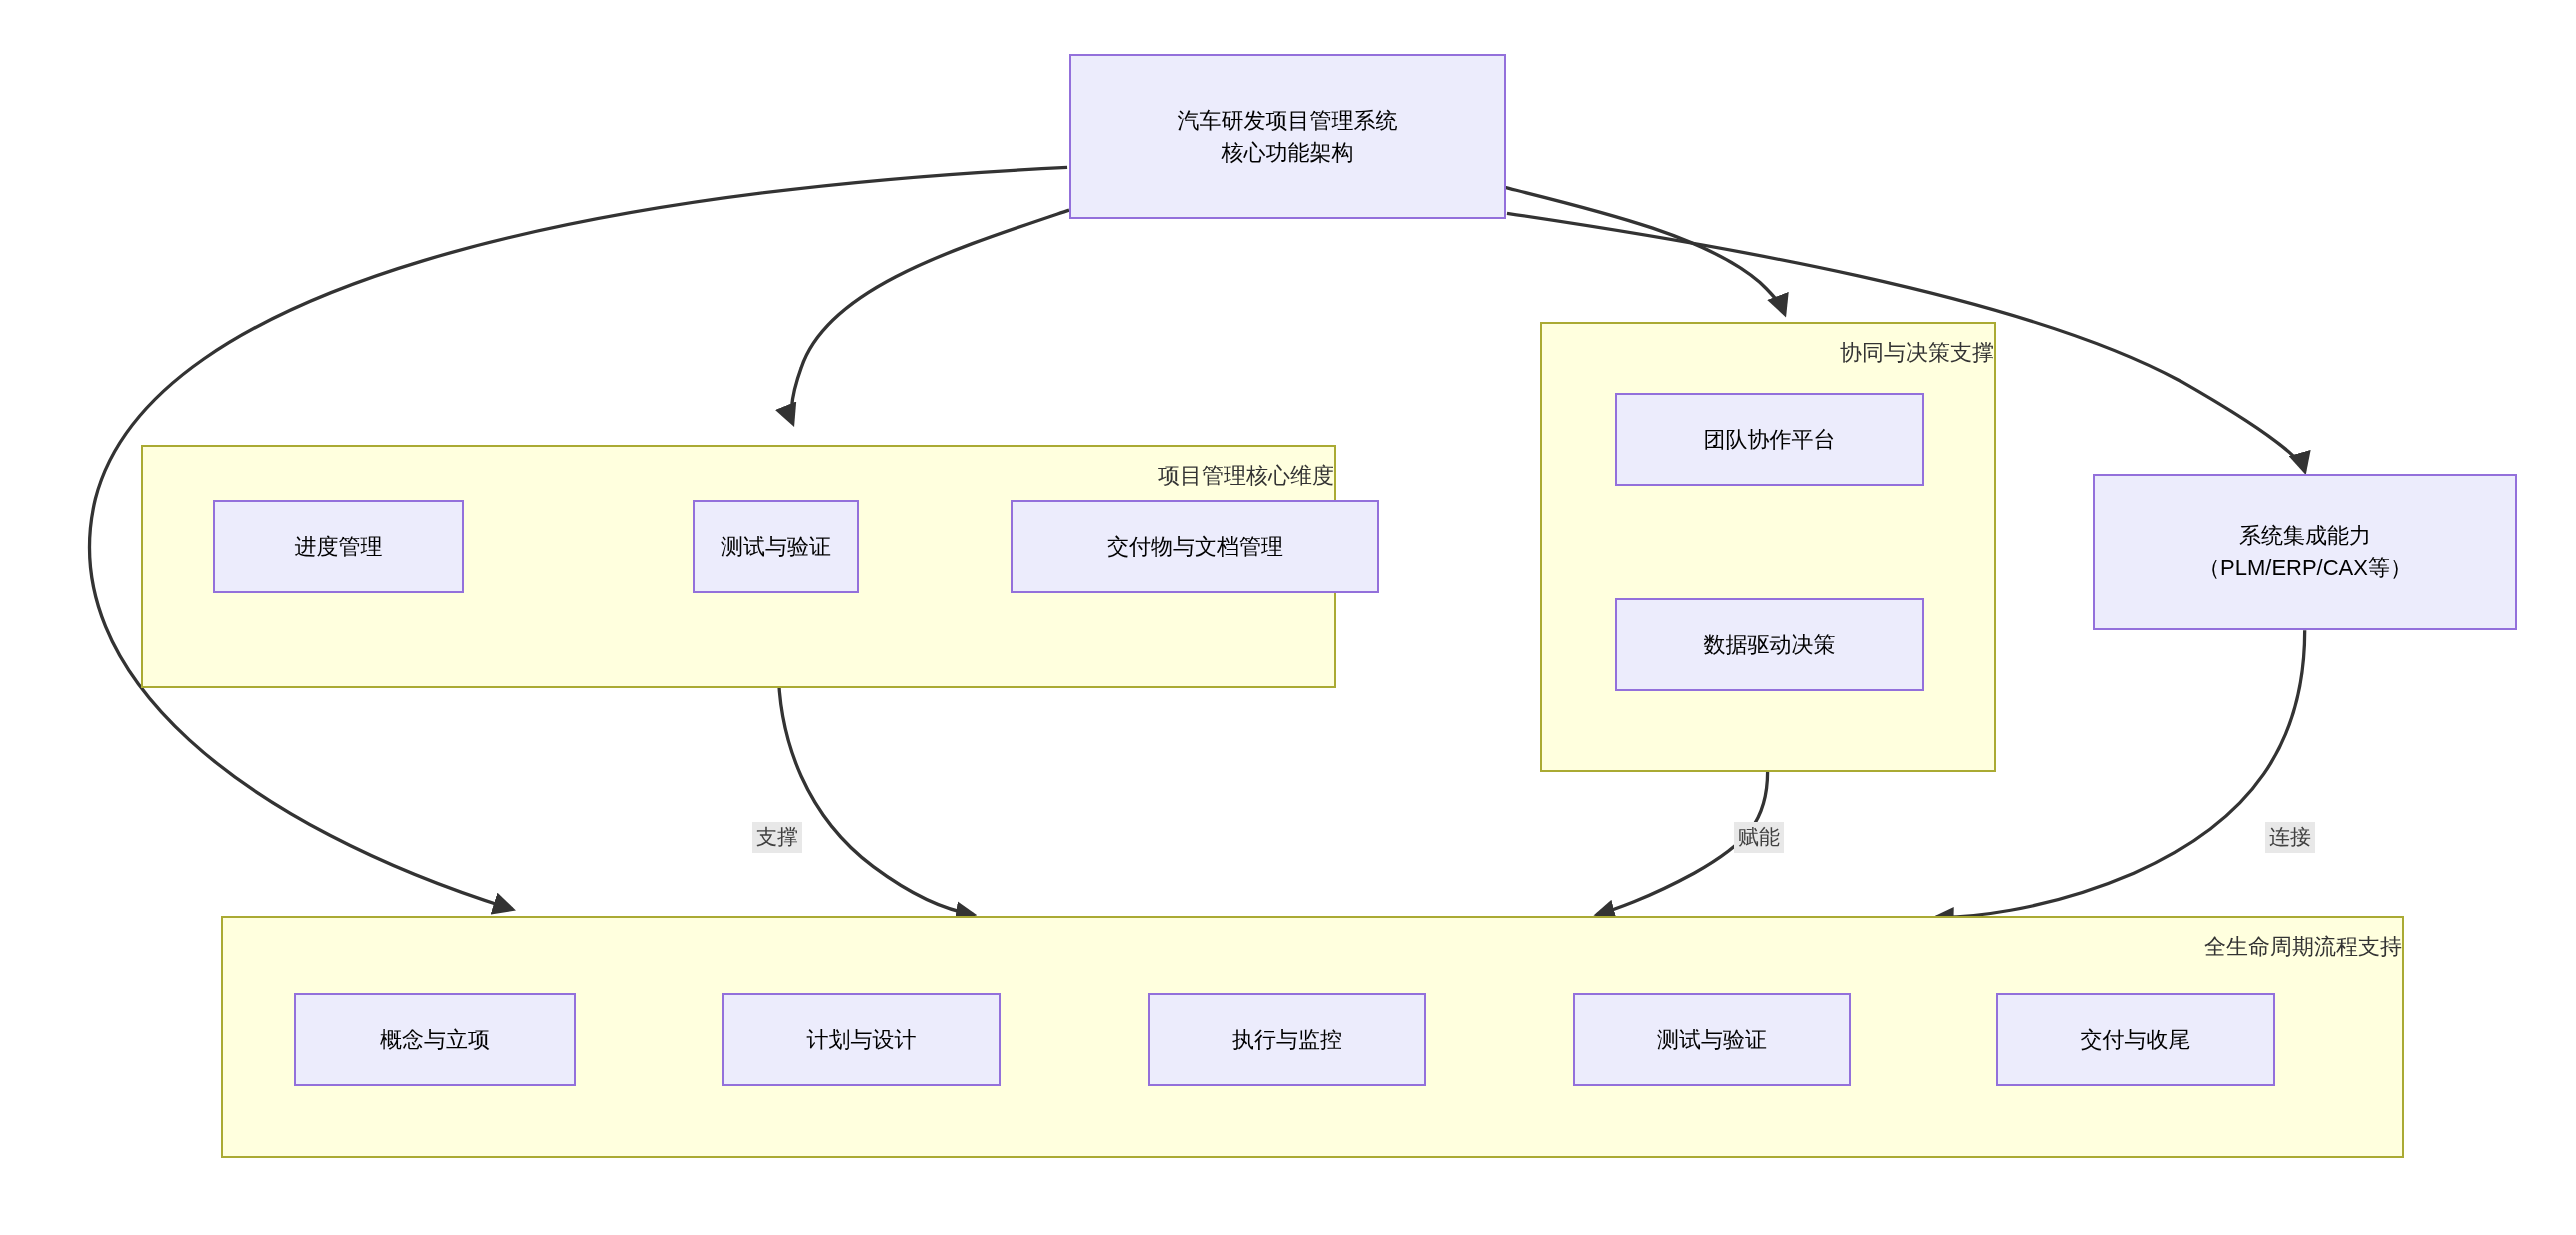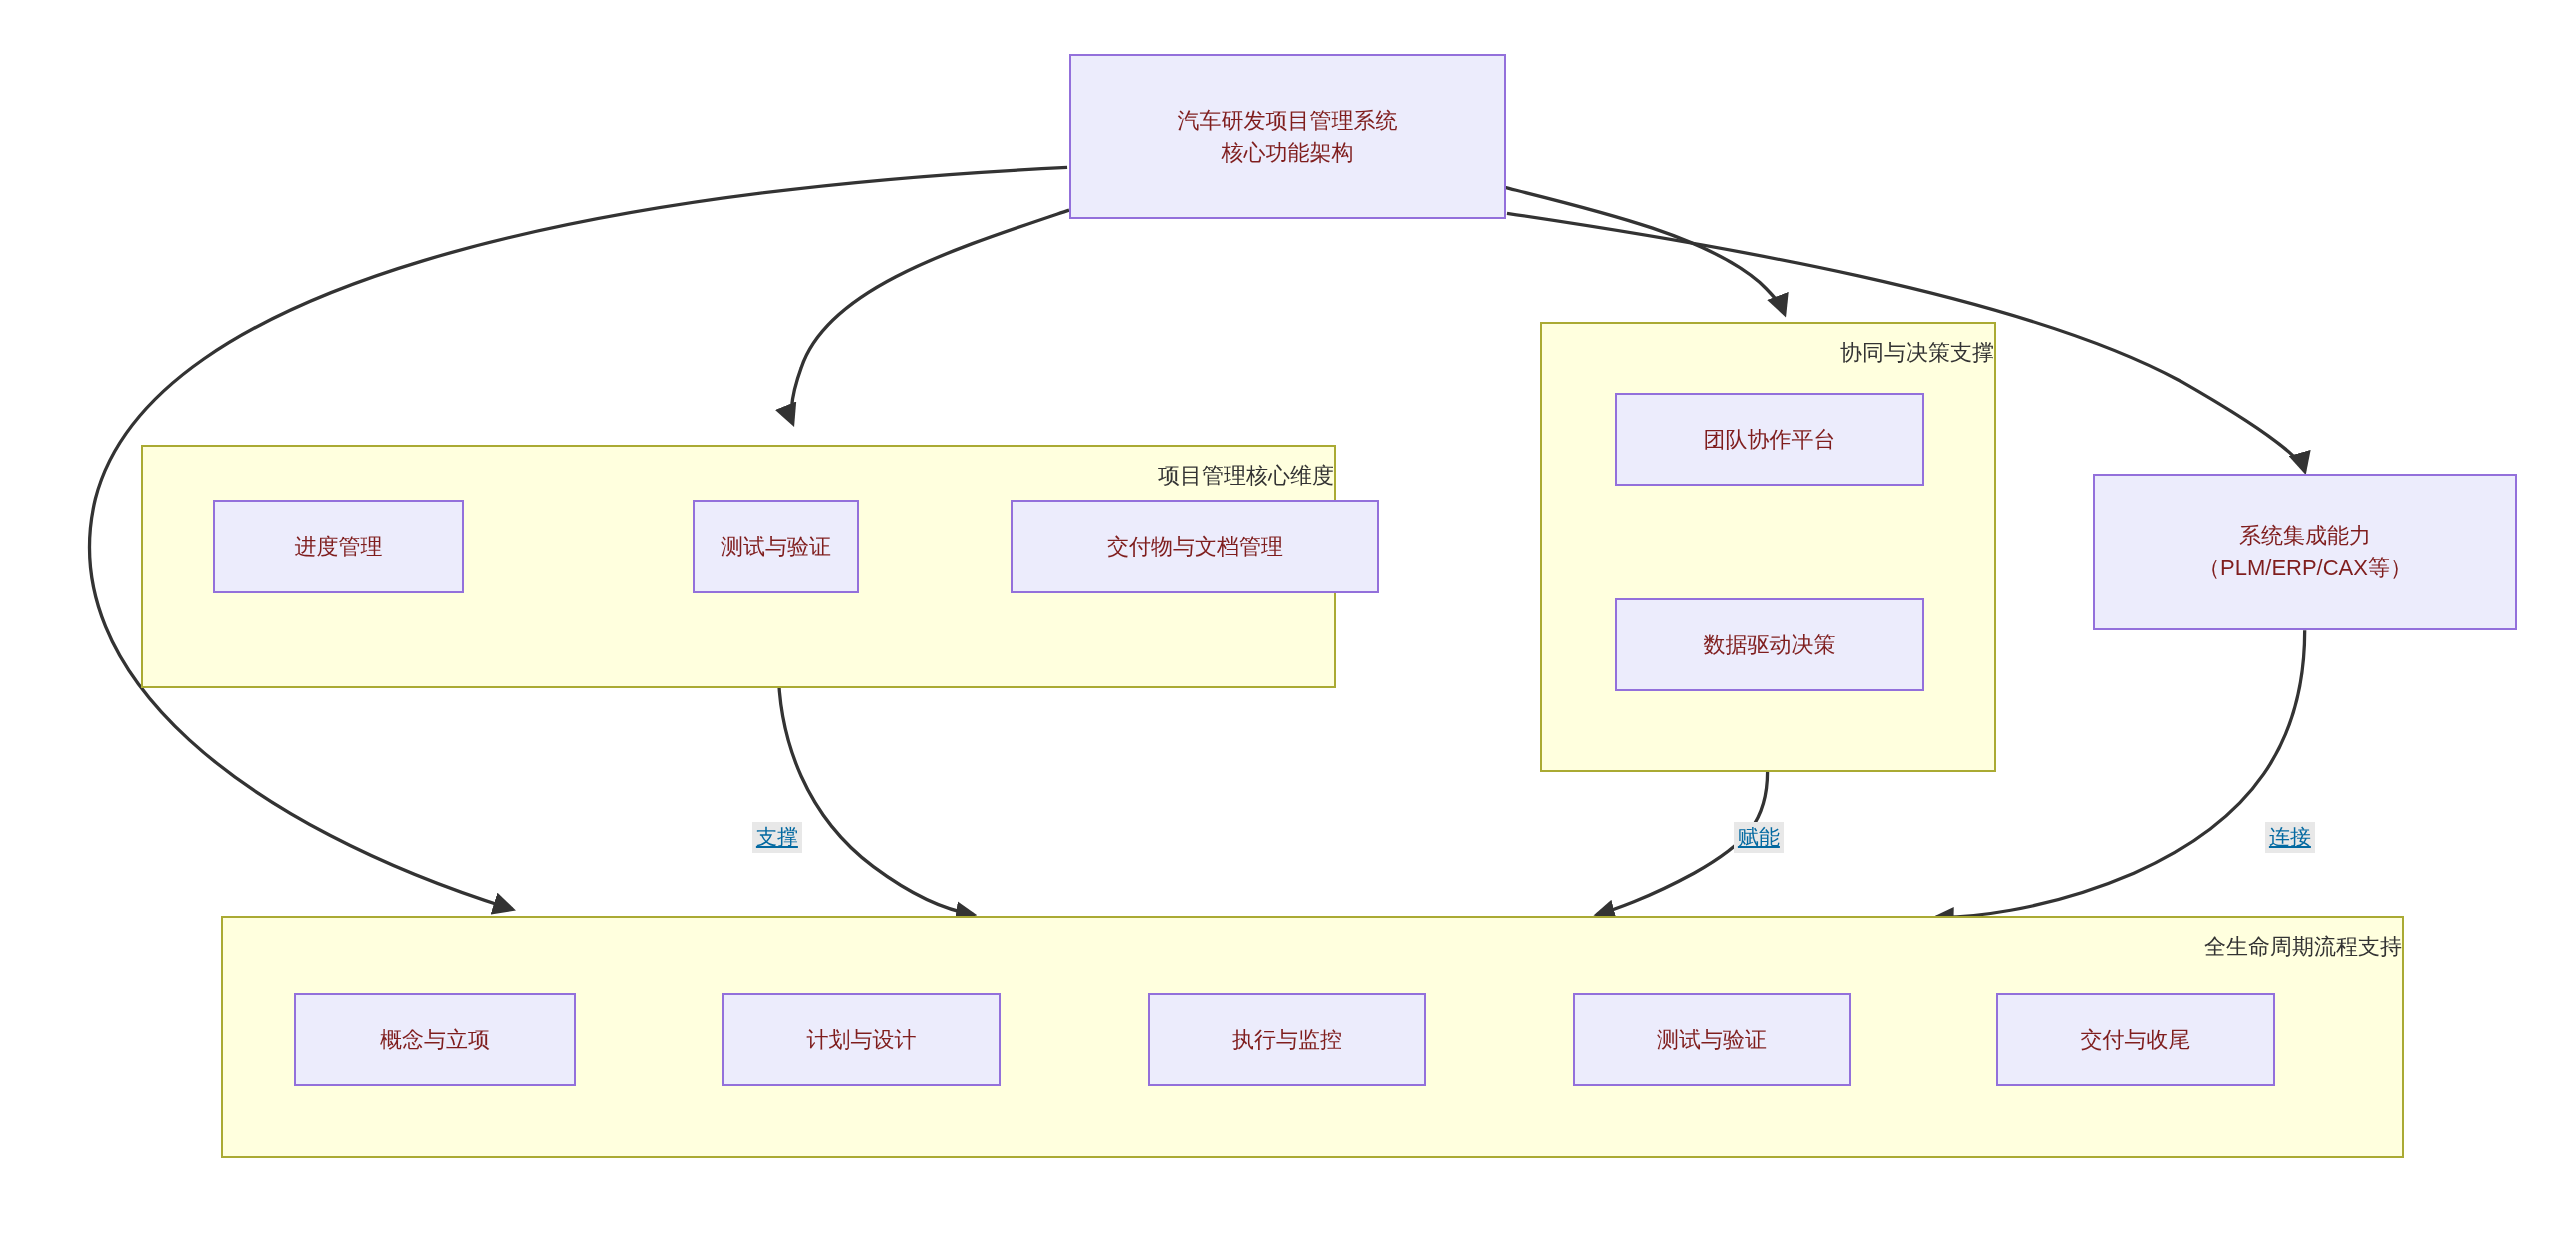--- a/index.html
+++ b/index.html
@@ -48,38 +48,37 @@
   
   .node {
     position: absolute;
     background: #ececfc;
     border: 2.6px solid #9370db;
     box-sizing: border-box;
     display: flex;
     align-items: center;
     justify-content: center;
     text-align: center;
-    color: #7f1d1d;
+    color: #000000;
     font-size: 22px;
     line-height: 1.45;
   }
   .node-label {
     display: block;
     white-space: pre-line;
   }
   
   .edge-label {
     position: absolute;
     background: #e8e8e8;
-    color: #0369a1;
+    color: #404040;
     font-size: 21px;
     line-height: 1.28;
     padding: 2px 3.9px;
     white-space: nowrap;
-    text-decoration: underline;
   }
 </style>
 </head>
 <body>
 
 <div id="stage">
 
   <svg id="edges" viewBox="0 0 3923 1881" xmlns="http://www.w3.org/2000/svg">
     <defs>
       <marker id="arrow" viewBox="0 0 12 12" refX="10" refY="6" markerWidth="7" markerHeight="7" orient="auto-start-reverse">

